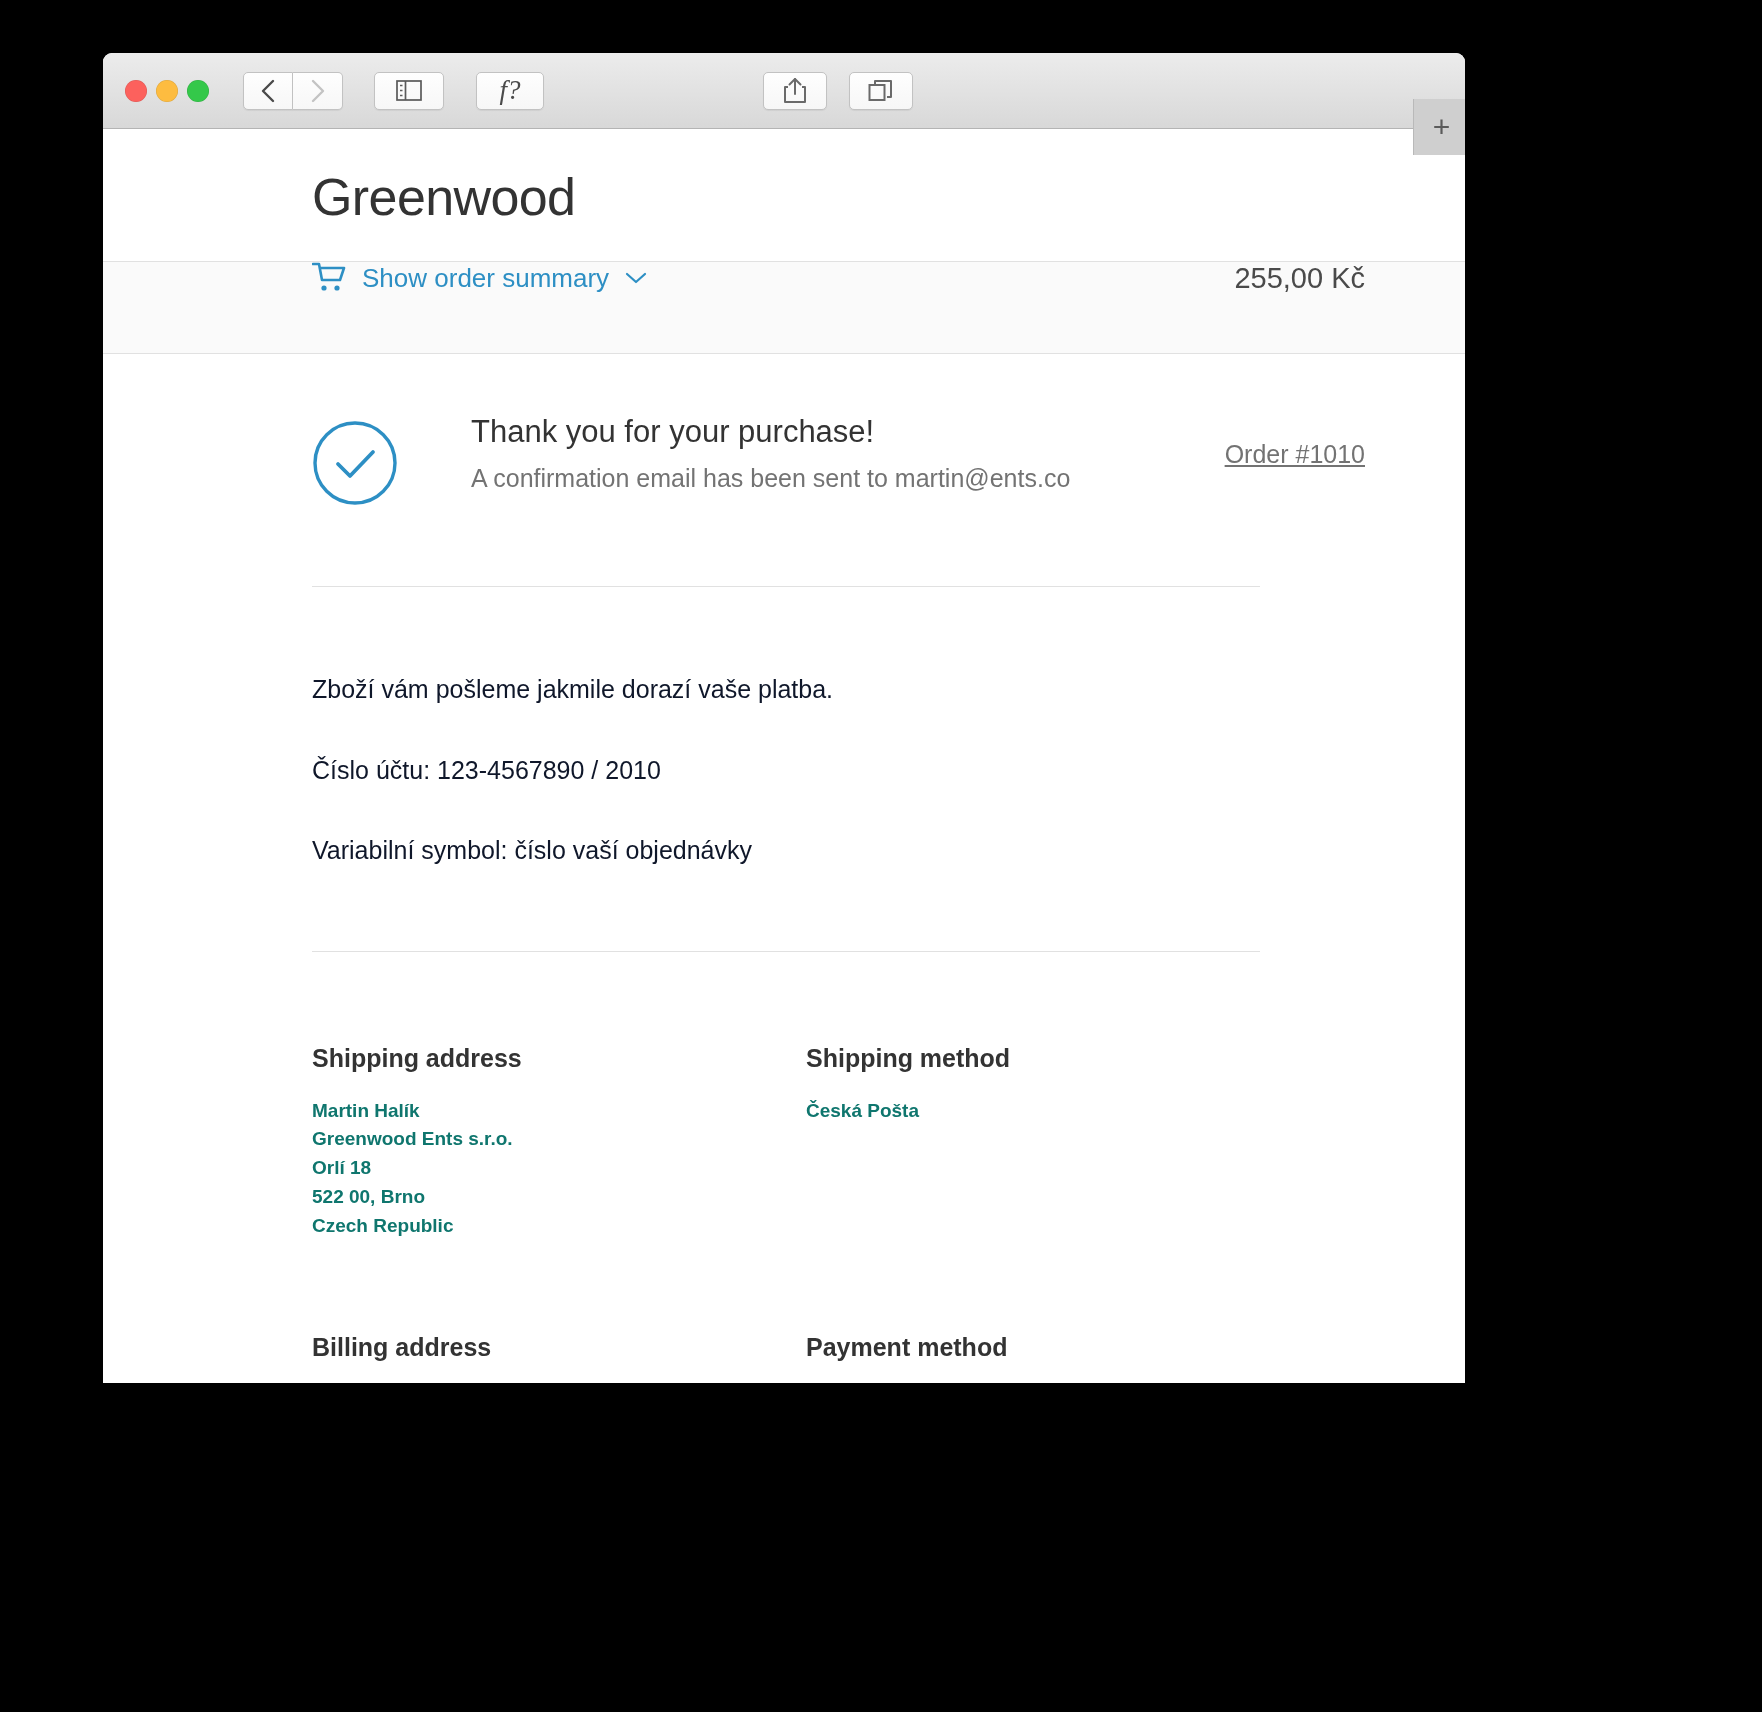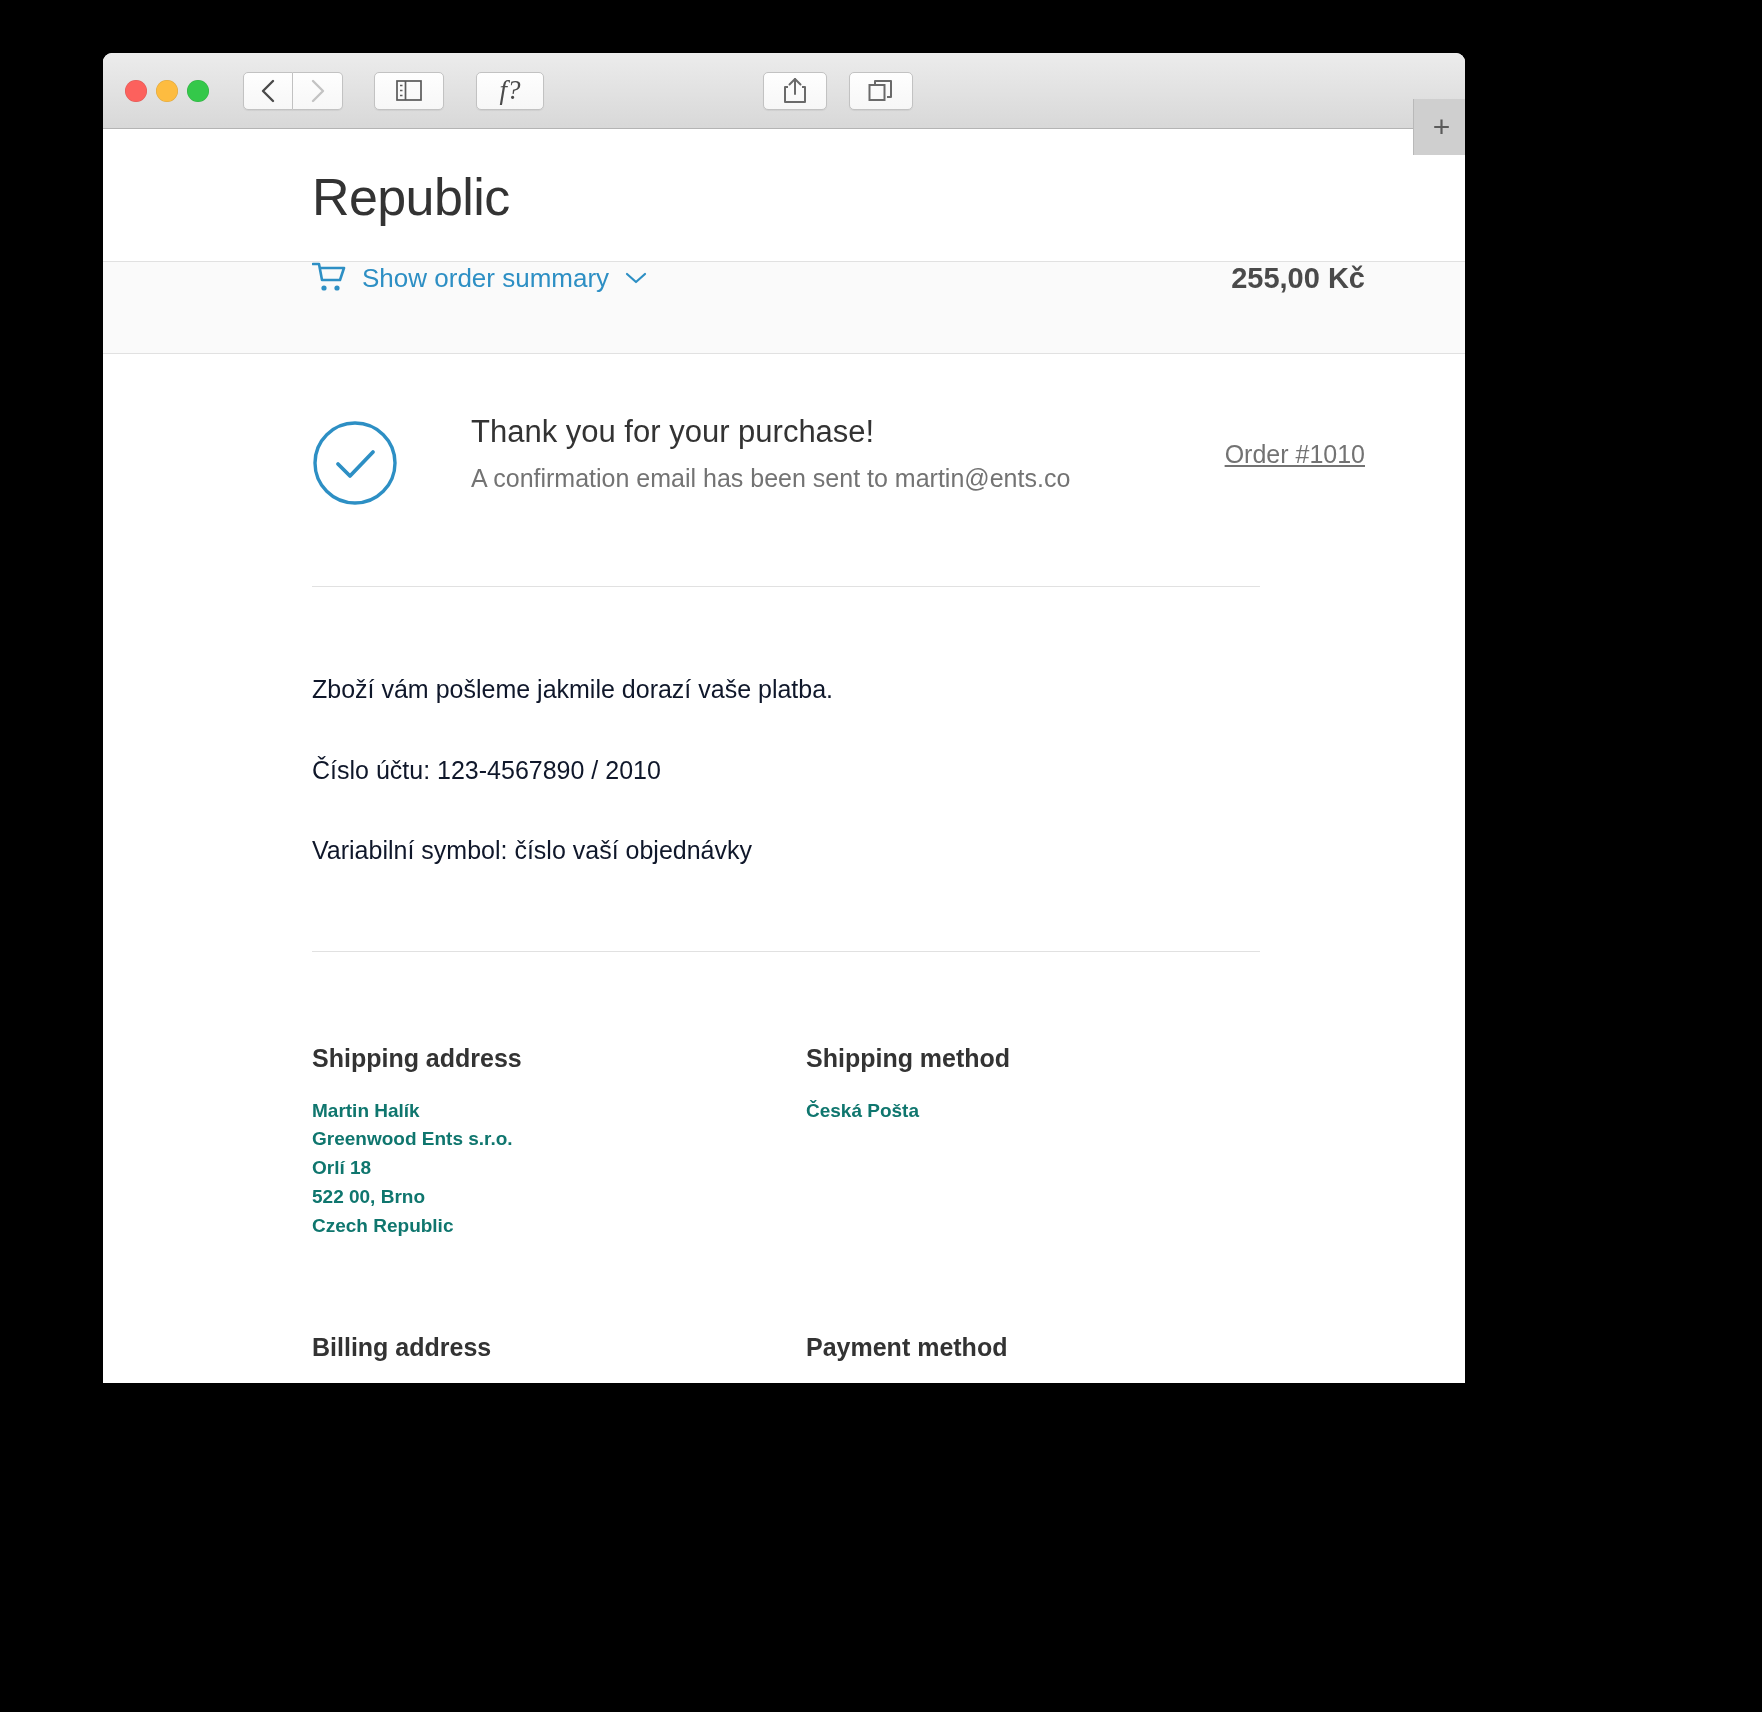--- a/index.html
+++ b/index.html
@@ -139,21 +139,20 @@
     cursor: pointer;
   }
   #summary-label {
     font-size: 26px;
     color: #2d8fc4;
   }
   #summary-total {
     margin-left: auto;
     font-size: 29px;
     color: #4a4a4a;
-    font-weight: bold;
   }
 
   #order-body { padding: 0 100px 0 209px; }
 
   #thankyou-row {
     display: flex;
     align-items: flex-start;
     padding-top: 58px;
   }
   #check-circle {
@@ -275,21 +274,21 @@
     </div>
 
     <div id="newtab-btn">
       <span>+</span>
     </div>
   </div>
 
   <div id="page">
 
     <div id="shop-header">
-      <h1 id="shop-name">Republic</h1>
+      <h1 id="shop-name">Greenwood</h1>
     </div>
 
     <div id="summary-bar">
       <div id="summary-left">
         <svg width="34" height="32" viewBox="0 0 34 32">
           <polyline points="1,2 7,2 10,18 28,18 32,6 8.2,6" fill="none" stroke="#2d8fc4" stroke-width="2.6" stroke-linecap="round" stroke-linejoin="round"></polyline>
           <circle cx="12" cy="26" r="2.6" fill="#2d8fc4"></circle>
           <circle cx="25" cy="26" r="2.6" fill="#2d8fc4"></circle>
         </svg>
         <span id="summary-label">Show order summary</span>

